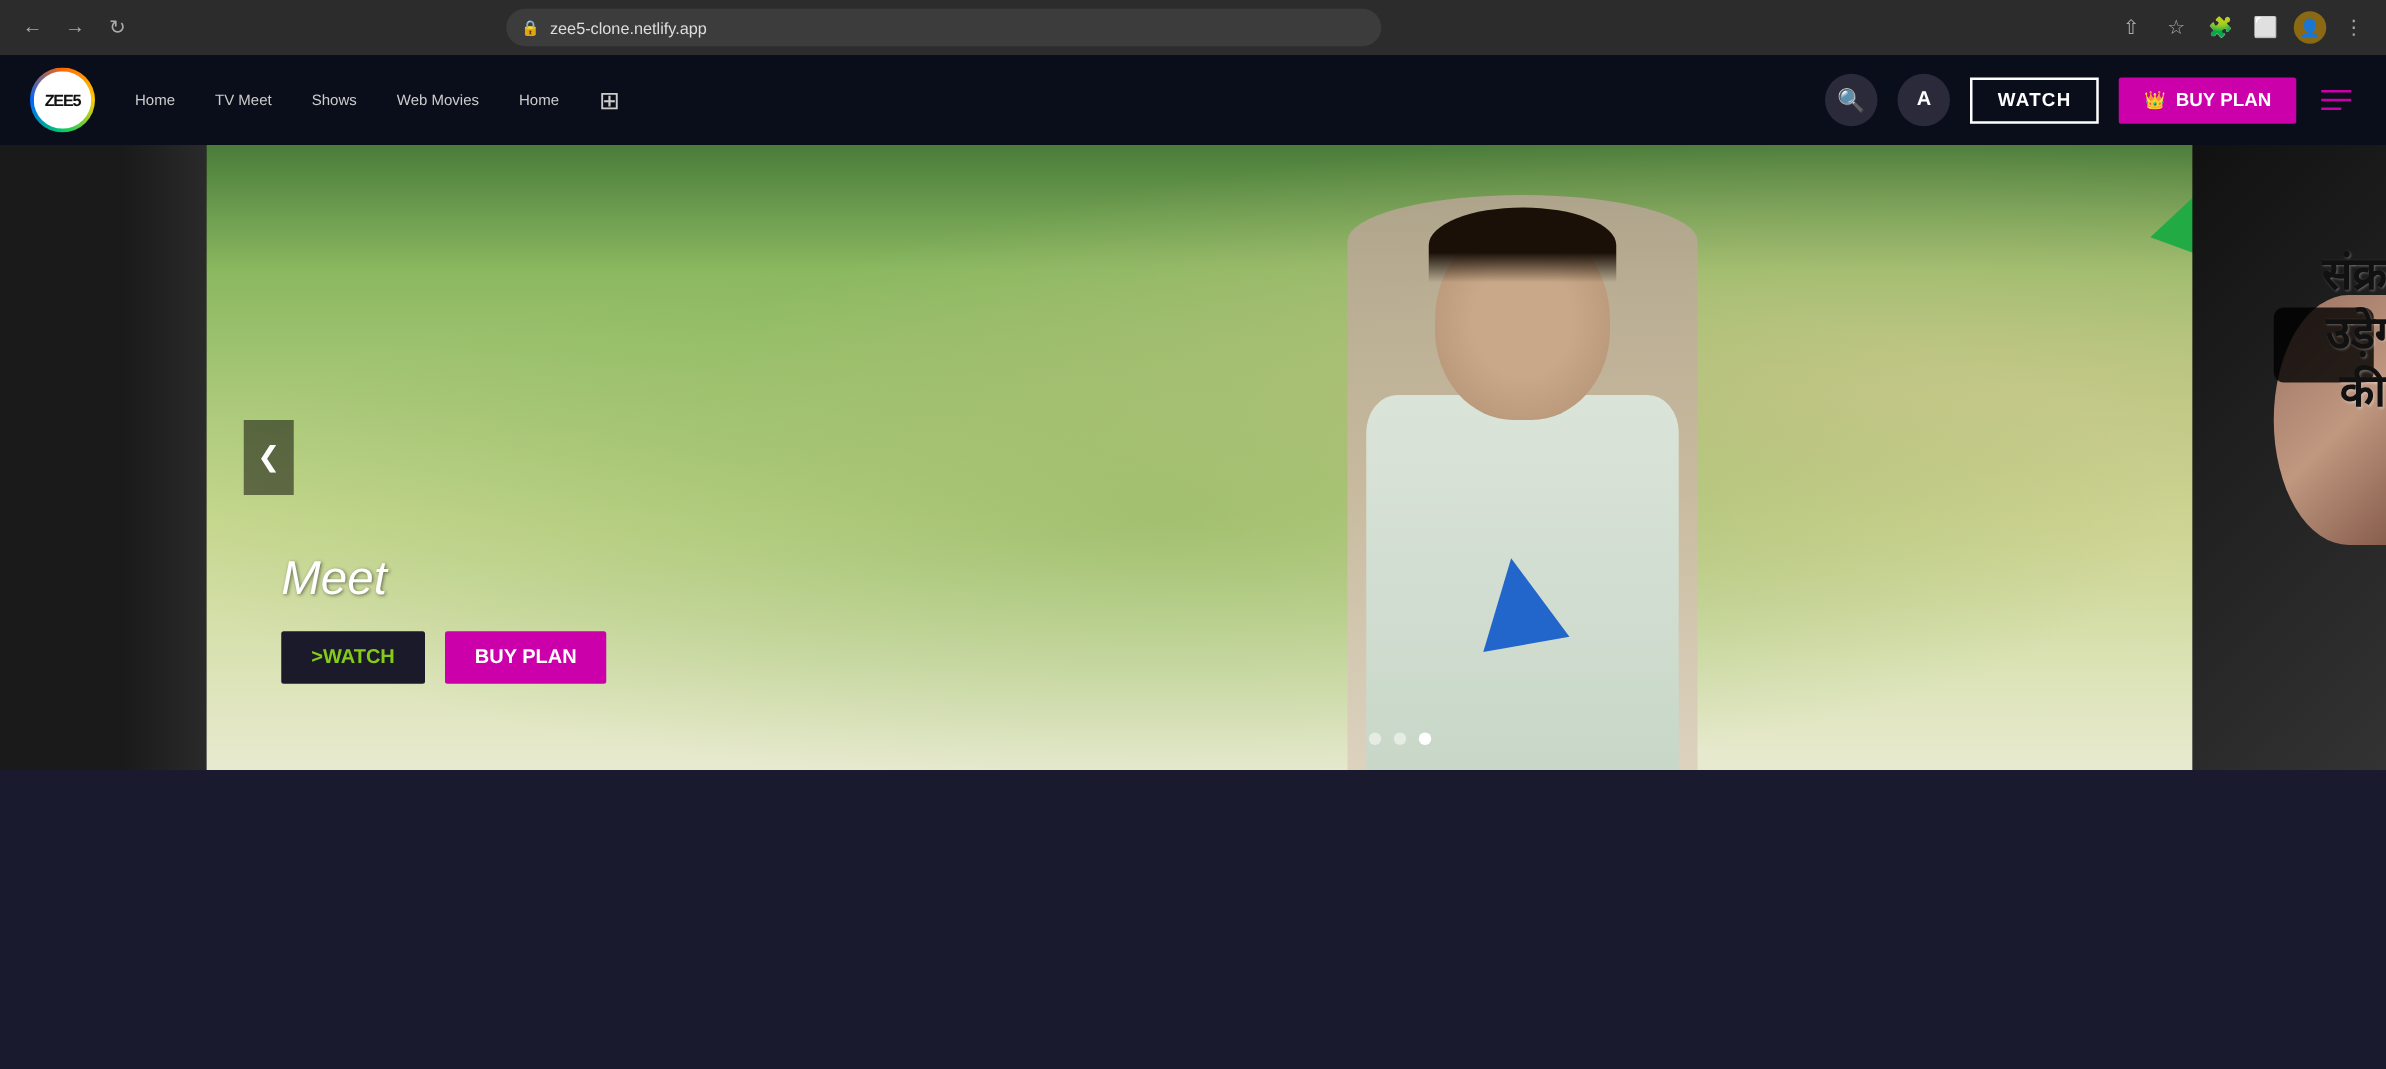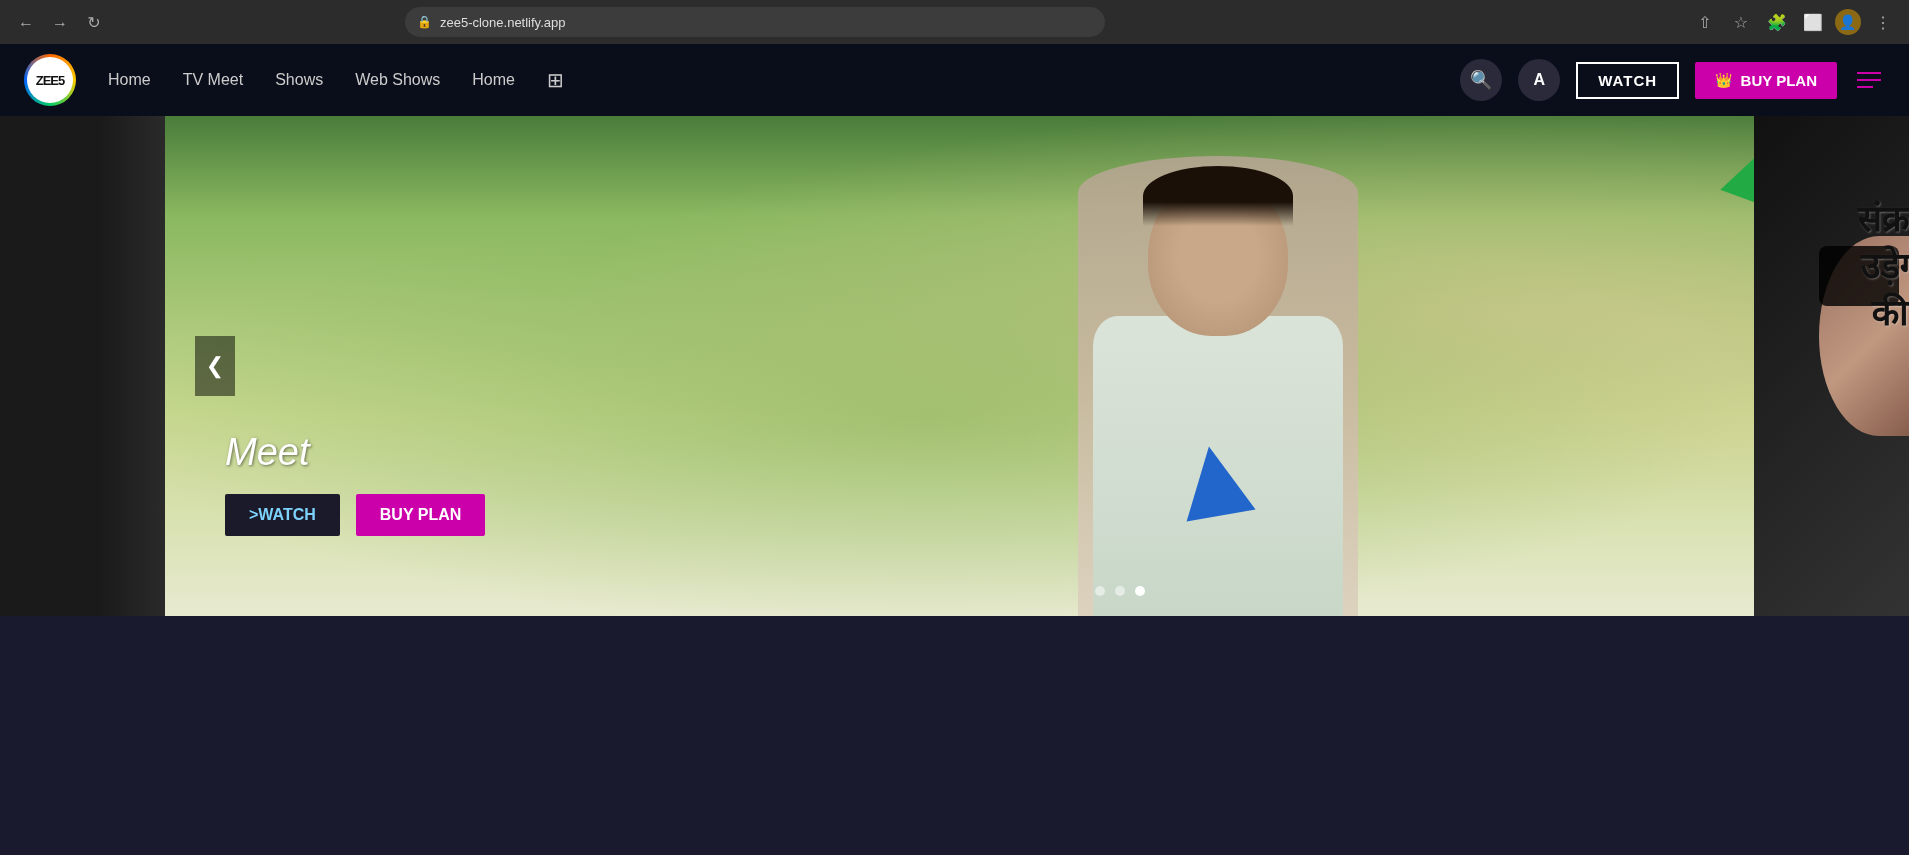--- a/index.html
+++ b/index.html
@@ -116,21 +116,21 @@
     }
     .nav-links {
       display: flex;
       align-items: center;
       gap: 32px;
       flex: 1;
     }
     .nav-link {
       color: #ccc;
       text-decoration: none;
-      font-size: 16px;
+      font-size: 12px;
       font-weight: 400;
       cursor: pointer;
       white-space: nowrap;
     }
     .grid-icon {
       color: #ccc;
       font-size: 20px;
       cursor: pointer;
     }
     .nav-right {
@@ -229,41 +229,41 @@
       position: absolute;
       inset: 0;
       background: 
         radial-gradient(ellipse at 40% 60%, rgba(100,160,60,0.4) 0%, transparent 50%),
         radial-gradient(ellipse at 70% 40%, rgba(220,200,150,0.6) 0%, transparent 50%),
         linear-gradient(180deg, #4a7c3a 0%, #8ab860 20%, #c8d890 60%, #e8ead0 100%);
     }
 
     .hero-content {
       position: absolute;
-      bottom: 80px;
+      bottom: 69px;
       left: 60px;
       z-index: 5;
       margin-top: 40px;
     }
     .hero-title {
       font-size: 38px;
       font-weight: 400;
       color: white;
       text-shadow: 1px 1px 3px rgba(0,0,0,0.5);
       font-style: italic;
       margin-bottom: 20px;
     }
     .hero-buttons {
       display: flex;
       gap: 16px;
     }
     .watch-btn {
       background: #1a1a2a;
       border: none;
-      color: #7dd3fc;
+      color: #84cc16;
       padding: 12px 24px;
       font-size: 16px;
       font-weight: bold;
       cursor: pointer;
       border-radius: 2px;
     }
     .hero-buy-btn {
       background: #cc00aa;
       border: none;
       color: white;
@@ -373,21 +373,21 @@
 
 <nav class="navbar">
   <div class="logo-container">
     <div class="logo-circle">ZEE5</div>
   </div>
 
   <div class="nav-links">
     <a class="nav-link">Home</a>
     <a class="nav-link">TV Meet</a>
     <a class="nav-link">Shows</a>
-    <a class="nav-link">Web Shows</a>
+    <a class="nav-link">Web Movies</a>
     <a class="nav-link">Home</a>
     <span class="grid-icon">⊞</span>
   </div>
 
   <div class="nav-right">
     <button class="search-btn">🔍</button>
     <button class="user-btn">A</button>
     <button class="login-btn">WATCH</button>
     <button class="buy-plan-btn">
       <span class="crown-icon">👑</span>

